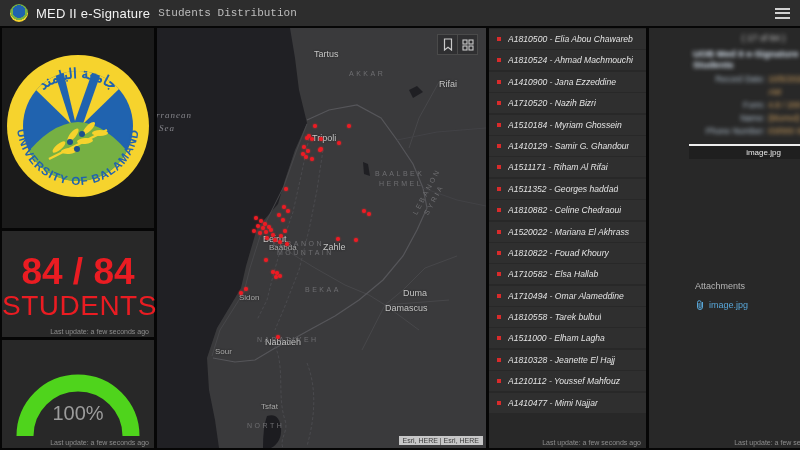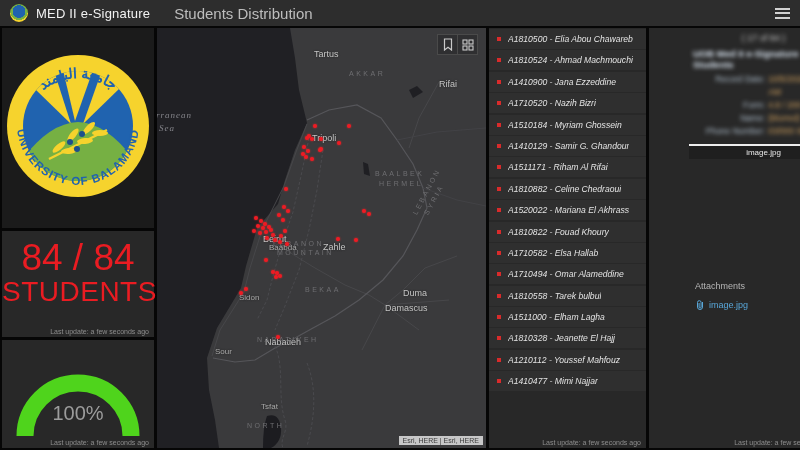--- a/index.html
+++ b/index.html
@@ -4,31 +4,31 @@
 <style>
   html,body{margin:0;padding:0;background:#060606;width:800px;height:450px;overflow:hidden;
     font-family:"Liberation Sans",sans-serif;-webkit-font-smoothing:antialiased;}
   .abs{position:absolute;}
   #stage{position:relative;width:800px;height:346px;background:#060606;}
 
   
   #hdr{left:0;top:0;width:800px;height:26px;background:#2d2d2d;display:flex;align-items:center;padding:0 10px;box-sizing:border-box;}
   #hdr .logo{width:18px;height:18px;border-radius:50%;background:radial-gradient(circle at 50% 42%,#2063af 0 46%,#76b043 47% 62%,#f6d32d 63% 100%);margin-right:8px;flex:none;}
   #hdr .ttl{color:#f2f2f2;font-size:13px;letter-spacing:.2px;}
-  #hdr .sub{color:#bdbdbd;font-size:15px;margin-left:24px;}
+  #hdr .sub{color:#bdbdbd;font-size:11px;margin-left:8px;font-family:Liberation Mono, monospace;}
   #burger{margin-left:auto;width:15px;cursor:pointer;}
   #burger div{height:2px;background:#d2d2d2;margin:2.5px 0;}
 
   .panel{background:#282828;}
   .lastupd{position:absolute;right:5px;bottom:2px;font-size:7px;color:#8d8d8d;}
 
   
   #logoPanel{left:2px;top:28px;width:152px;height:200px;background:#1b1b1b;display:flex;align-items:center;justify-content:center;}
   #counterPanel{left:2px;top:231px;width:152px;height:106px;text-align:center;}
-  #counterPanel .num{font-size:37px;font-weight:400;color:#ea1c22;margin-top:8px;line-height:1;}
+  #counterPanel .num{font-size:37px;font-weight:700;color:#ea1c22;margin-top:22px;line-height:1;}
   #counterPanel .lbl{font-size:28px;color:#ea1c22;letter-spacing:.5px;line-height:1.15;}
   #gaugePanel{left:2px;top:340px;width:152px;height:108px;}
   #gaugePanel svg{position:absolute;left:1px;top:12px;}
   #gaugePanel .pct{position:absolute;left:0;top:62px;width:152px;text-align:center;font-size:20px;color:#9c9c9c;}
 
   
   #mapPanel{left:157px;top:28px;width:329px;height:420px;background:#3a3a3c;overflow:hidden;cursor:grab;}
   #mapPanel svg.base{position:absolute;left:0;top:0;}
   .mlabel{position:absolute;transform-origin:center;white-space:nowrap;pointer-events:none;}
   .mlabel.city{color:#c6c6c6;font-size:9px;text-shadow:0 0 2px #222;}
@@ -290,20 +290,24 @@
         <div class="row">
           <span class="bullet"></span>
           <span class="rowtext">A1410129 - Samir G. Ghandour</span>
         </div>
         <div class="row">
           <span class="bullet"></span>
           <span class="rowtext">A1511171 - Riham Al Rifai</span>
         </div>
         <div class="row">
           <span class="bullet"></span>
+          <span class="rowtext">A1511352 - Georges haddad</span>
+        </div>
+        <div class="row">
+          <span class="bullet"></span>
           <span class="rowtext">A1810882 - Celine Chedraoui</span>
         </div>
         <div class="row">
           <span class="bullet"></span>
           <span class="rowtext">A1520022 - Mariana El Akhrass</span>
         </div>
         <div class="row">
           <span class="bullet"></span>
           <span class="rowtext">A1810822 - Fouad Khoury</span>
         </div>

